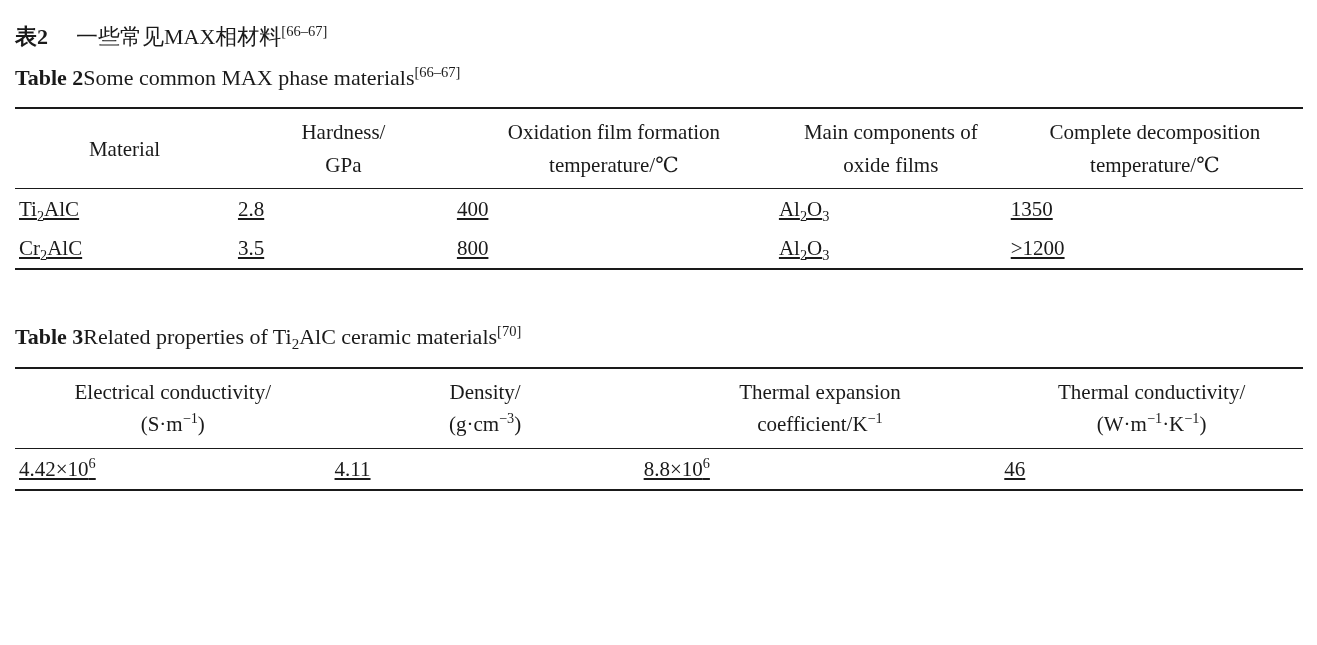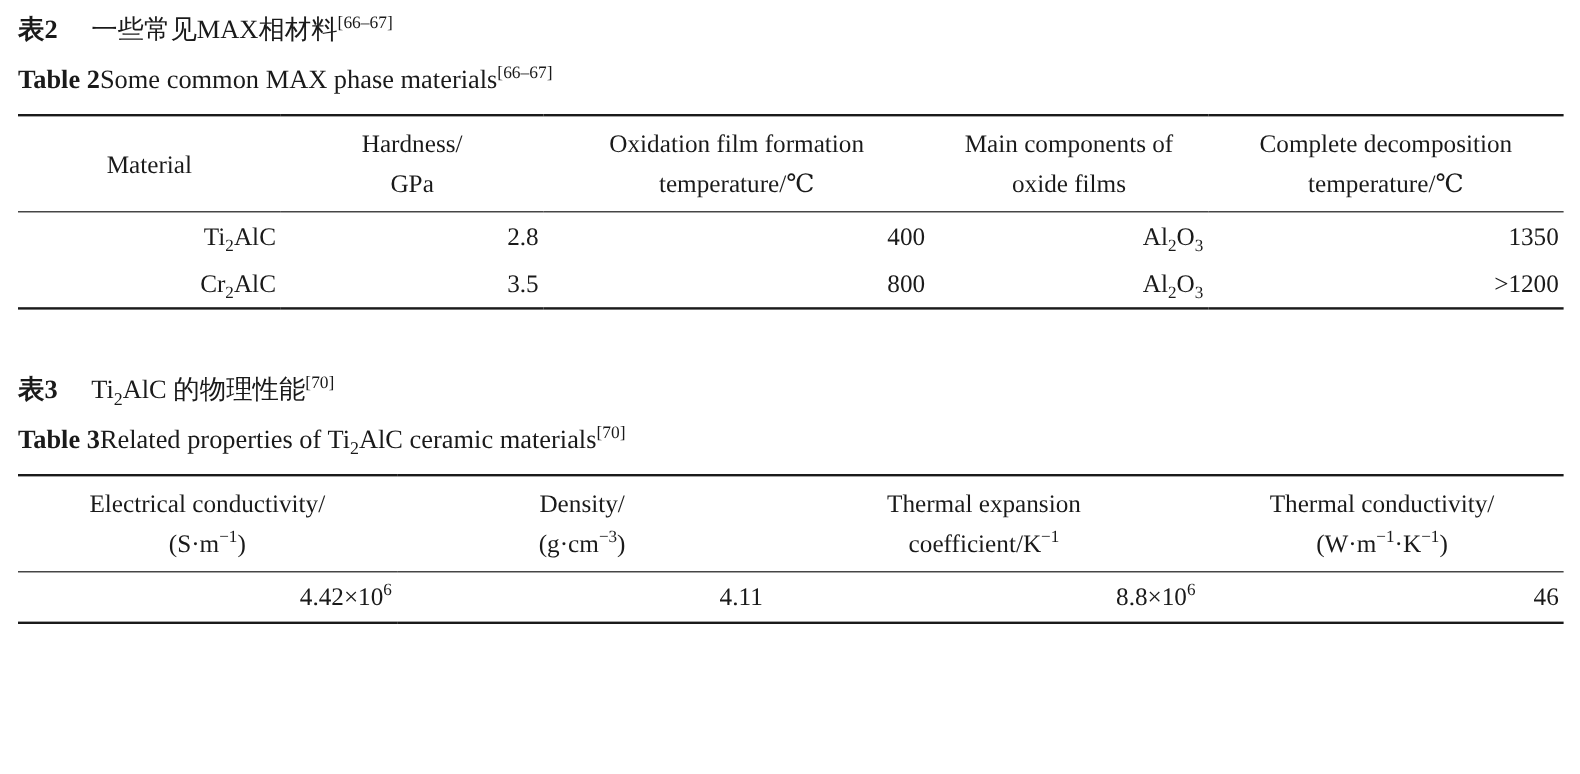--- a/index.html
+++ b/index.html
@@ -10,21 +10,21 @@
     overflow: hidden;
   }
   body {
     color: #1a1a1a;
     font-family: "Liberation Serif", "DejaVu Serif", serif;
   }
   .page { padding: 6px 15px 0 15px; }
 
   
   .caption { font-size: 22px; line-height: 1.35; white-space: nowrap; }
-  .caption.zh { margin-top: 4px; }
+  .caption.zh { margin-top: 16px; }
   .caption.en { margin-top: 11px; }
   .cap-label { font-weight: bold; }
   .caption.zh .cap-label { margin-right: 28px; }
   .caption.en .cap-label { }
   .caption sup { font-size: 66%; }
 
   
   table {
     border-collapse: collapse;
     width: 1288px;
@@ -39,22 +39,23 @@
     font-size: 21px;
     line-height: 1.55;
     padding: 7px 4px;
     text-align: center;
     vertical-align: middle;
   }
   td {
     font-size: 21px;
     height: 40px;
     padding: 0 4px;
-    text-align: right;
+    text-align: left;
     vertical-align: middle;
+    text-decoration: underline;
   }
   #table3-wrap { margin-top: 52px; }
   #table3 td { height: 42px; }
   sub, sup { font-size: 68%; line-height: 0; }
 </style>
 </head>
 <body>
 
 <div class="page">
 
@@ -94,23 +95,20 @@
         <td>Cr<sub>2</sub>AlC</td>
         <td>3.5</td>
         <td>800</td>
         <td>Al<sub>2</sub>O<sub>3</sub></td>
         <td>&gt;1200</td>
       </tr>
     </tbody>
   </table>
 
   <div id="table3-wrap">
-    <div class="caption zh">
-      <span class="cap-label">表3</span><span class="cap-text">Ti<sub>2</sub>AlC 的物理性能<sup>[70]</sup></span>
-    </div>
     <div class="caption en">
       <span class="cap-label">Table 3</span><span class="cap-text">Related properties of Ti<sub>2</sub>AlC ceramic materials<sup>[70]</sup></span>
     </div>
 
     <table id="table3">
       <colgroup>
         <col style="width:24.5%">
           <col style="width:24%">
           <col style="width:28%">
           <col style="width:23.5%">

